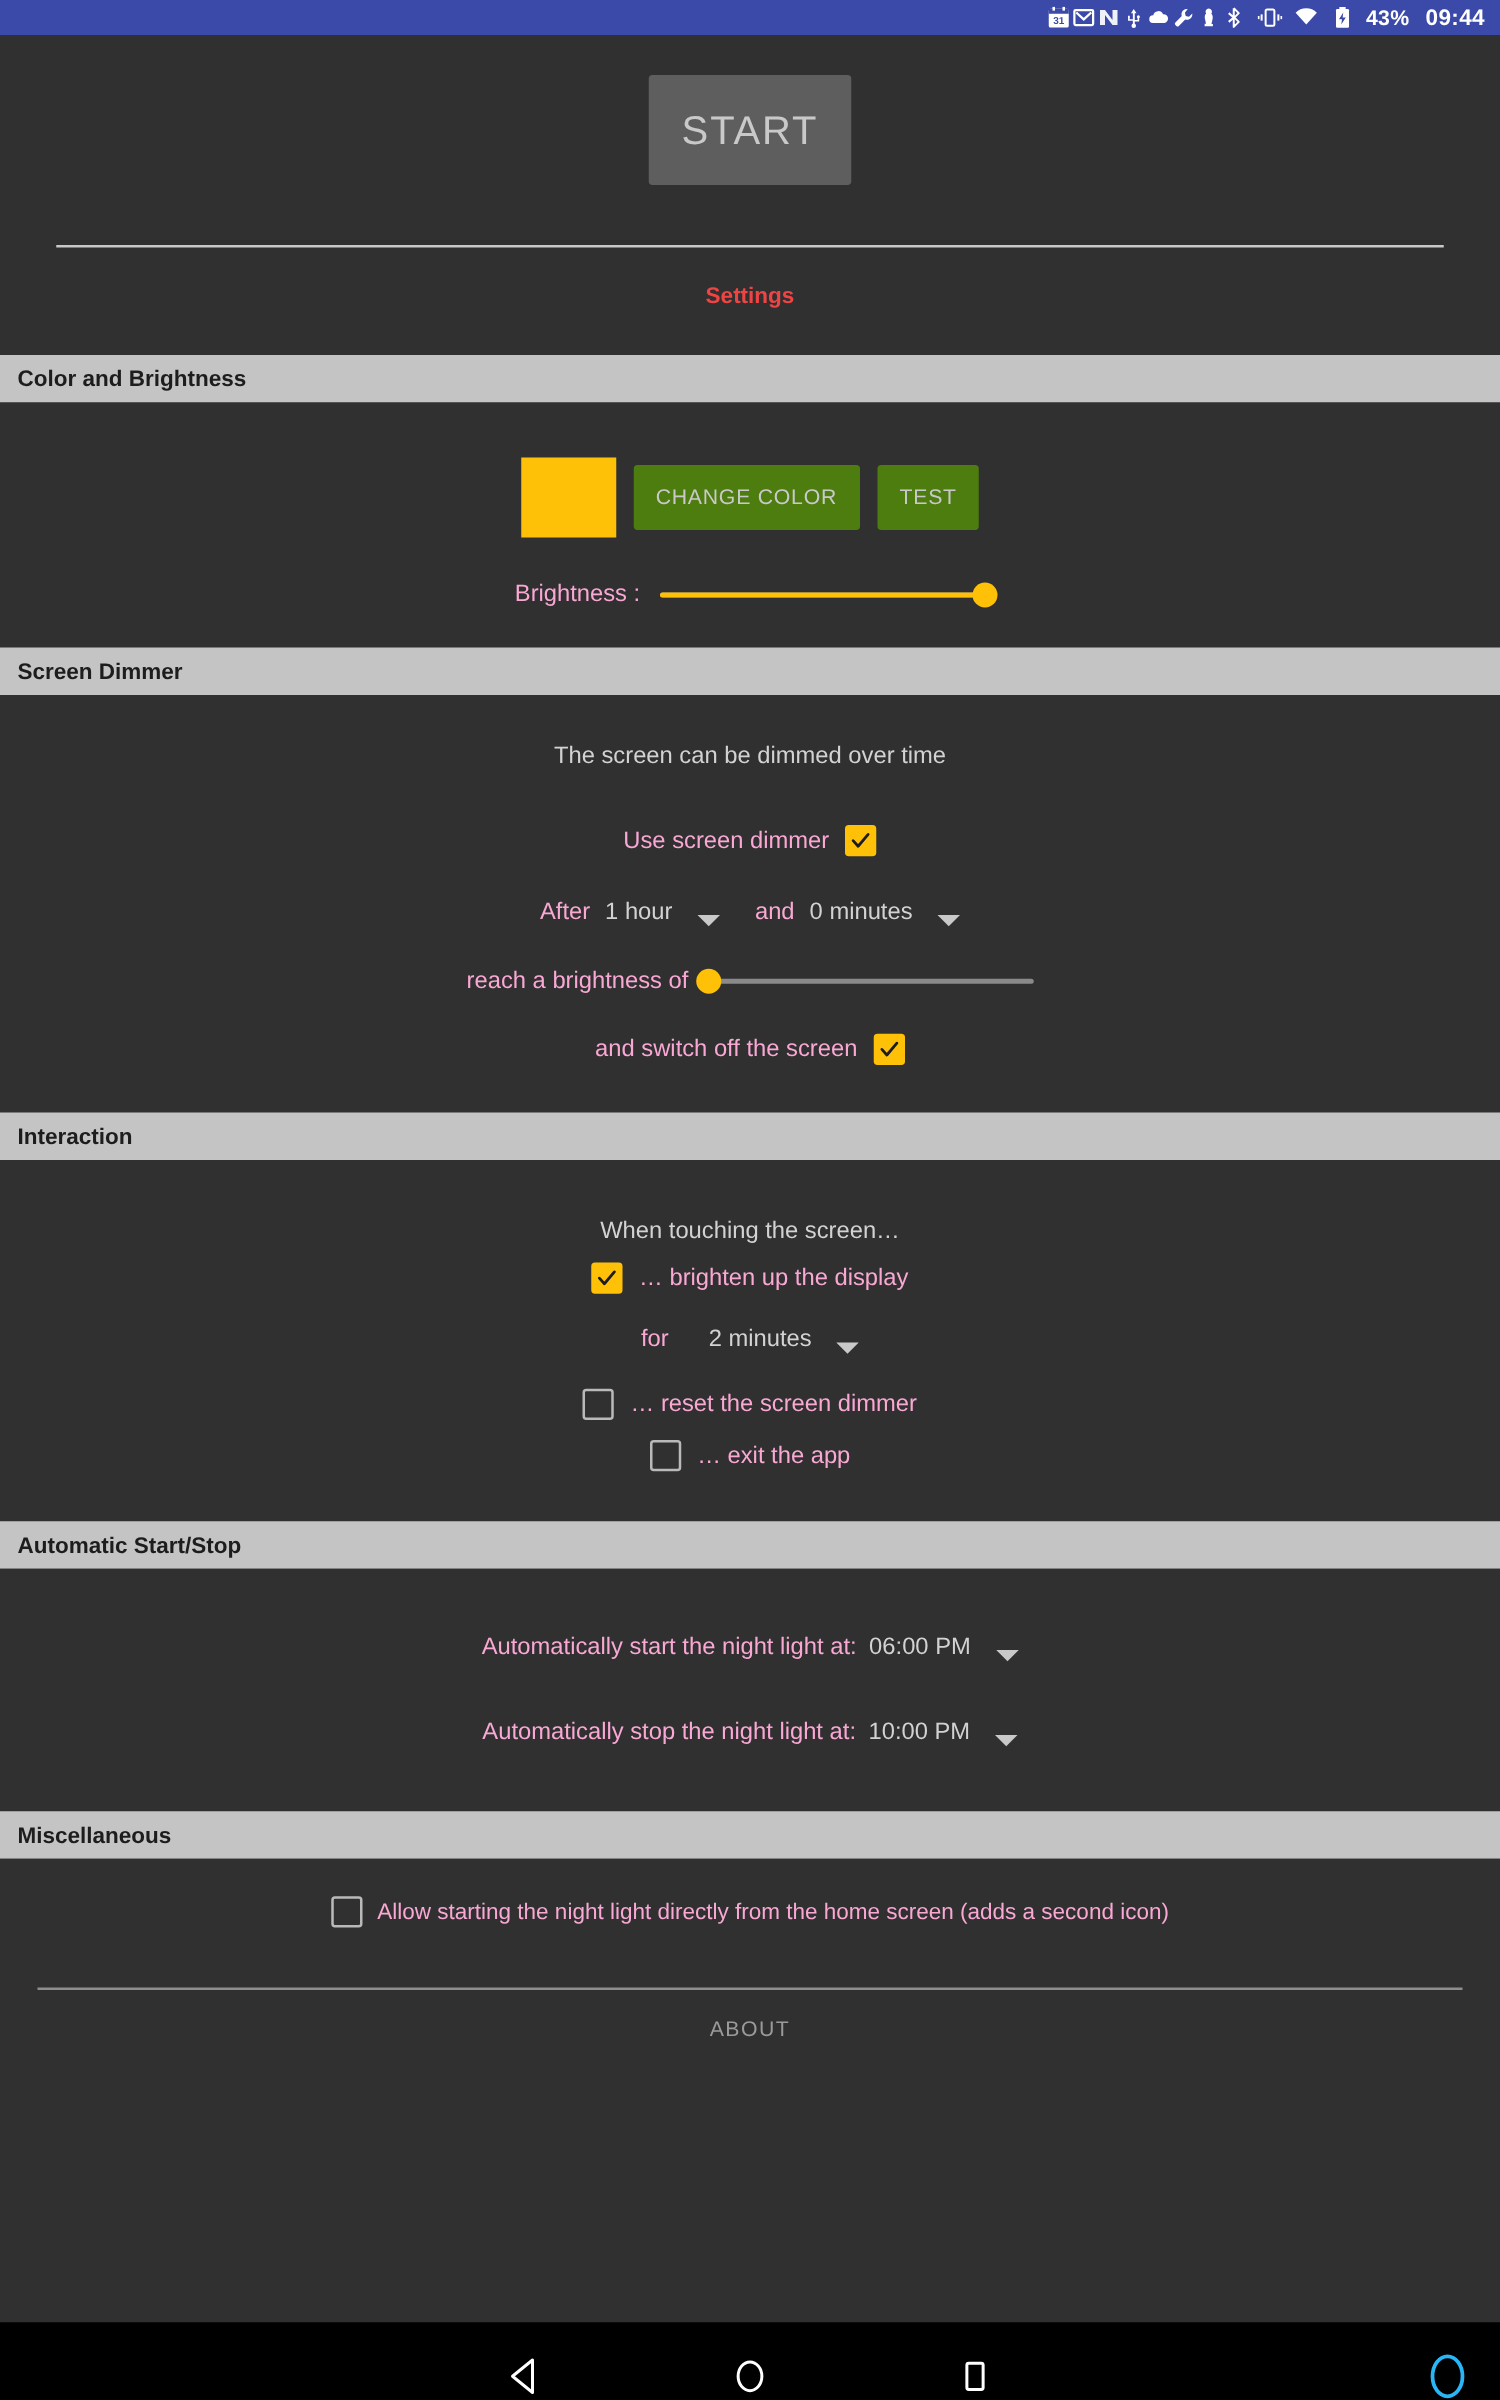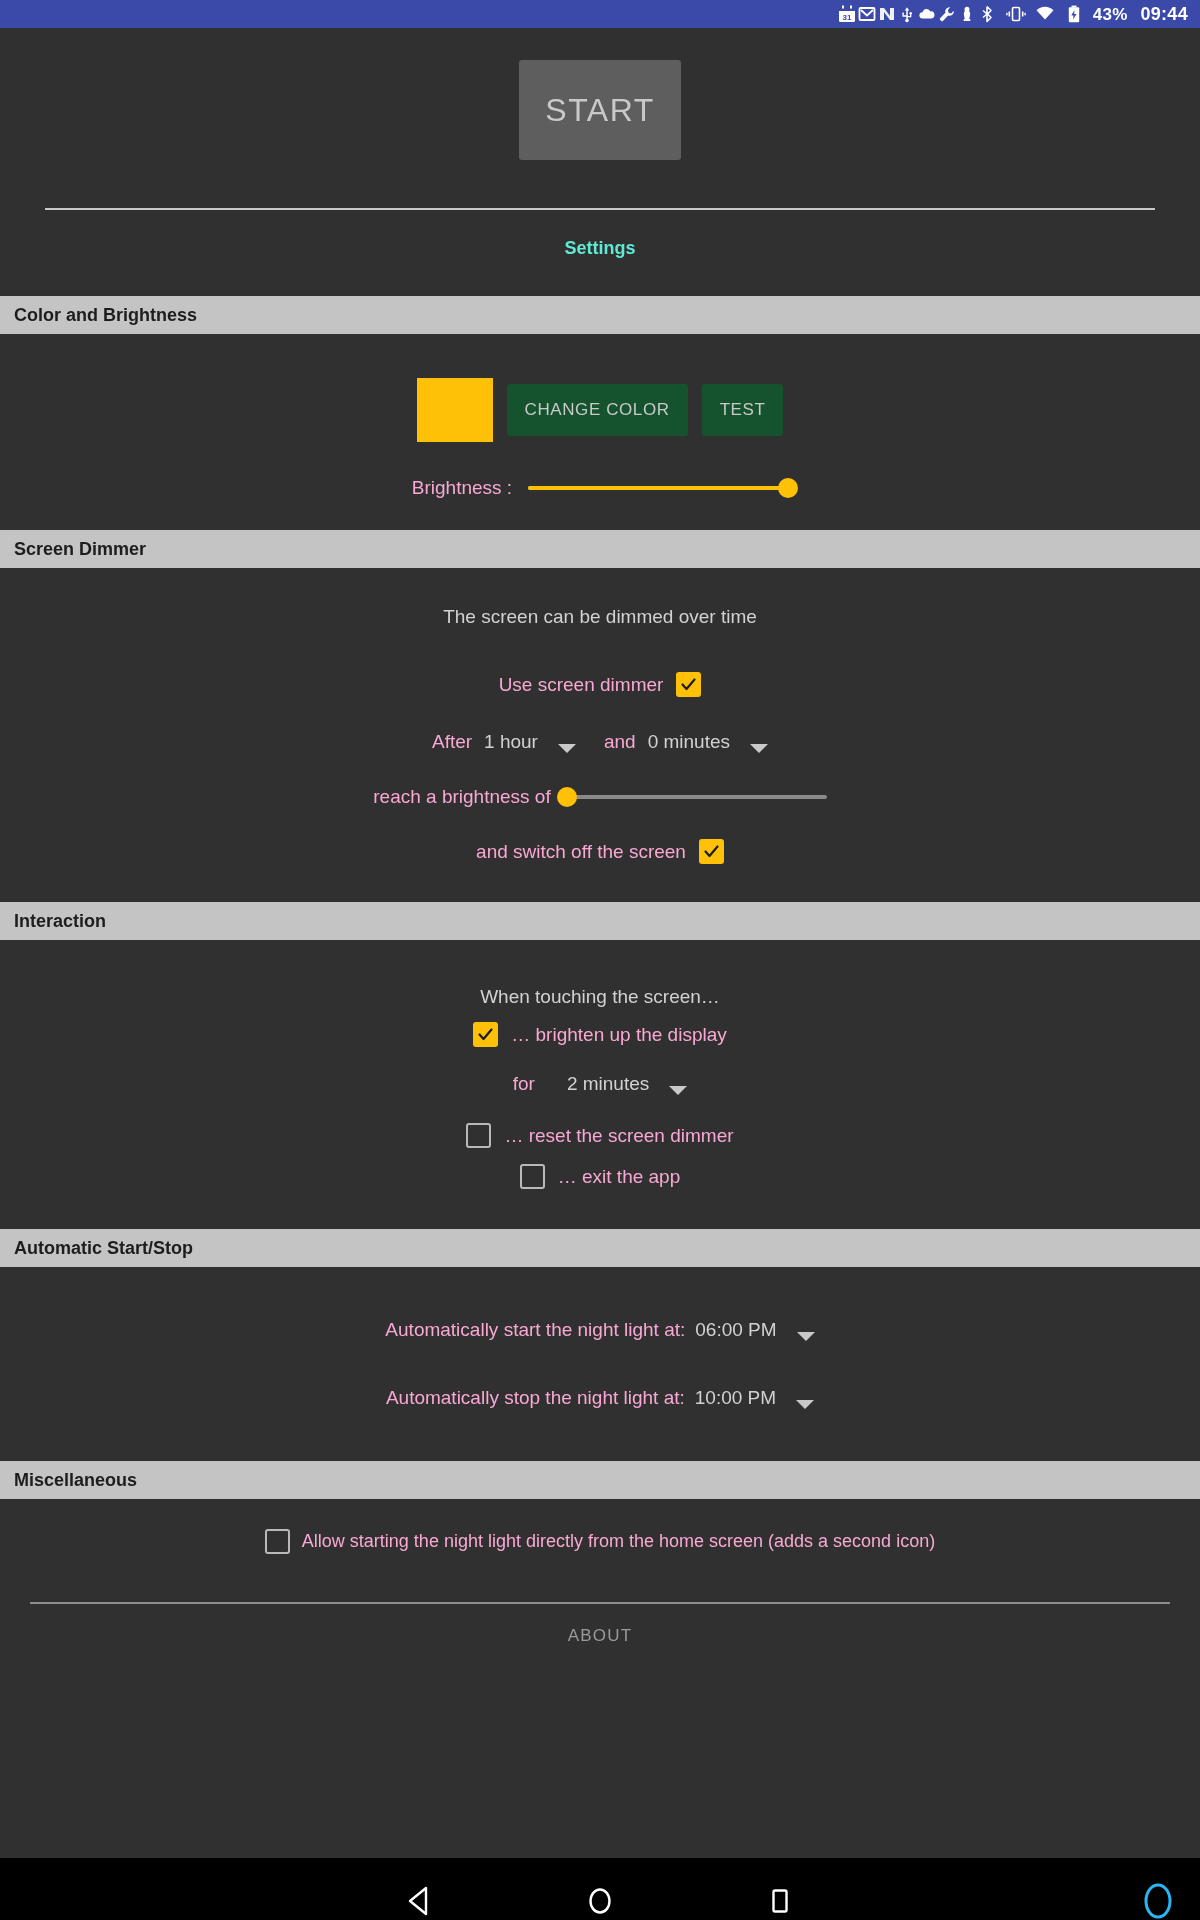--- a/index.html
+++ b/index.html
@@ -30,38 +30,38 @@
     width:1200px;
     height:1830px;
     background:#303030;
     position:relative;
     overflow:hidden;
   }
 
   
   .start-wrap{ padding-top:32px; display:flex; justify-content:center; }
   .start-btn{
-    width:162px; height:100px;
+    width:162px; height:88px;
     background:#5e5e5e;
     border:none; border-radius:3px;
     color:#c9c9c9;
     font-size:32px; letter-spacing:1.5px;
     font-family:"Liberation Sans", sans-serif;
     cursor:pointer;
     display:flex; align-items:center; justify-content:center;
   }
 
   .top-divider{
     height:2px; background:#c8c8c8;
     margin:48px 45px 0 45px;
   }
 
   .settings-title{
     text-align:center;
-    color:#5eead4;
+    color:#ef4444;
     font-size:18px;
     font-weight:bold;
     padding:28px 0 0 0;
   }
 
   
   .sec-head{
     background:#c4c4c4;
     color:#1d1d1d;
     font-size:18px;
@@ -72,21 +72,21 @@
   }
   .sec-body{ background:#303030; }
 
   
   .color-row{
     display:flex; align-items:center; justify-content:center;
     gap:14px; padding-top:44px;
   }
   .swatch{ width:76px; height:64px; border:none; cursor:pointer; }
   .gbtn{
-    background:#14532d; border:none; border-radius:3px;
+    background:#4d7c0f; border:none; border-radius:3px;
     color:#c9c9c9; font-size:17px; letter-spacing:0.6px;
     padding:0 18px; height:52px;
     font-family:"Liberation Sans", sans-serif;
     cursor:pointer;
     display:flex; align-items:center; justify-content:center;
   }
 
   .bright-row{
     display:flex; align-items:center; justify-content:center;
     gap:16px; padding-top:34px; padding-bottom:30px;

